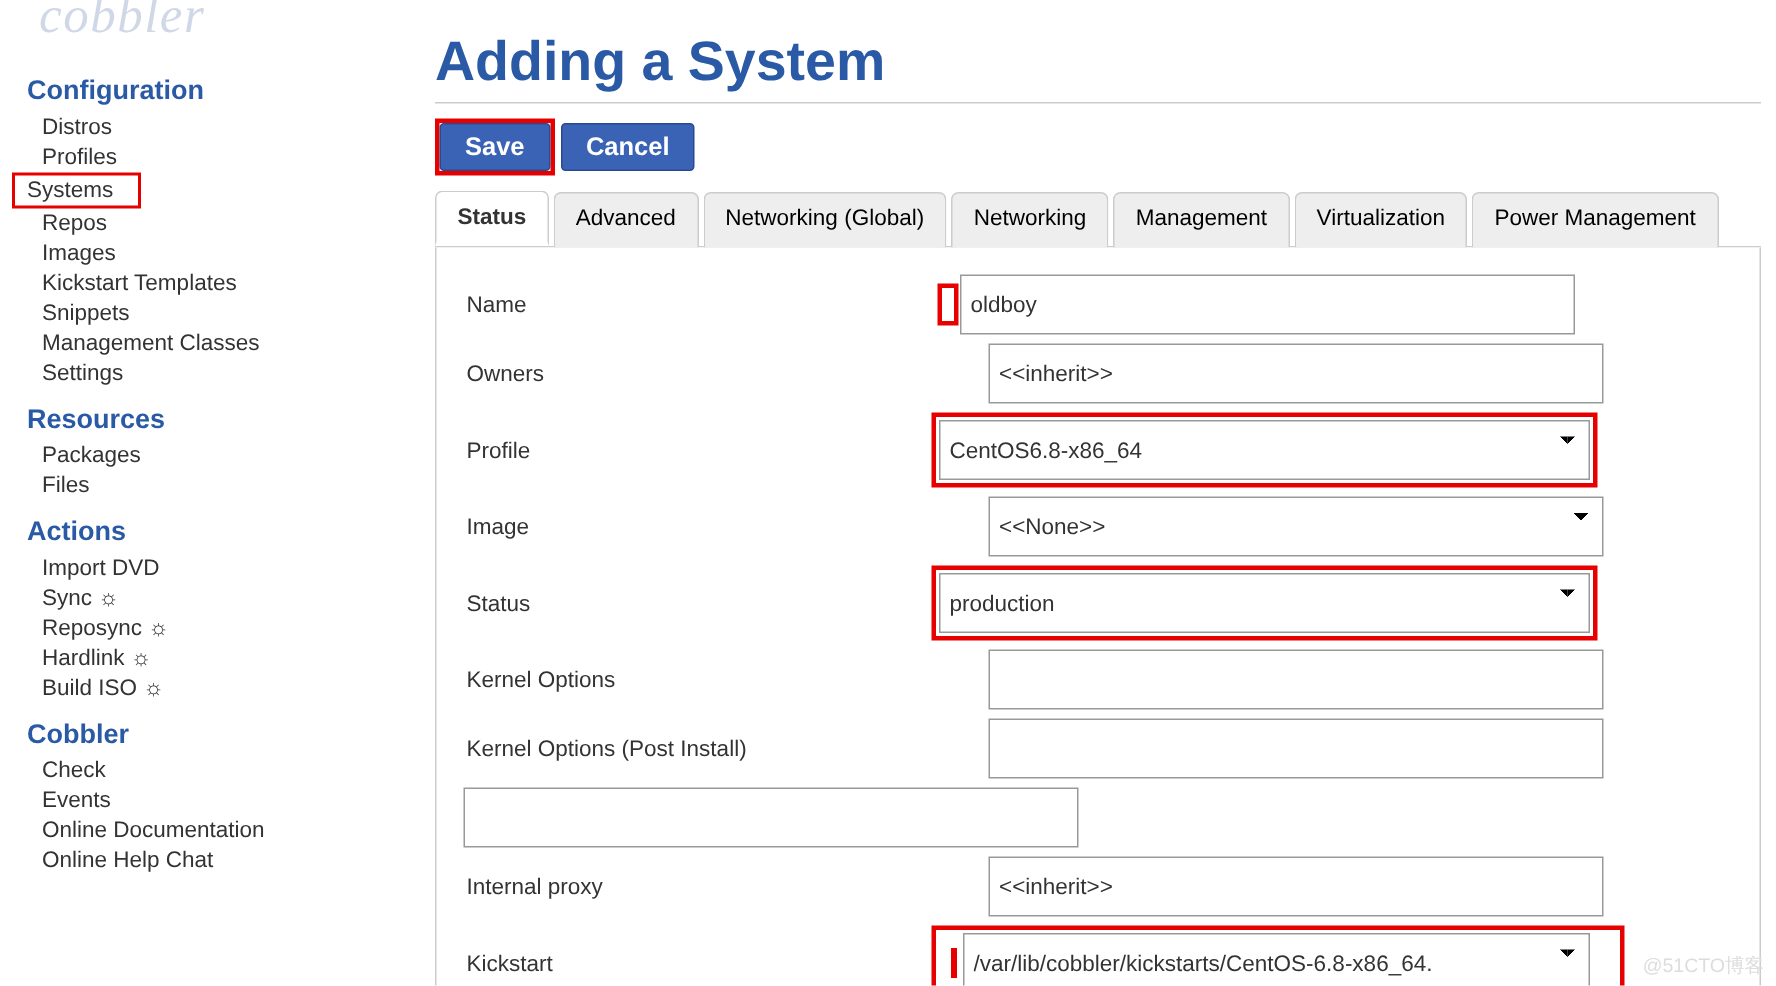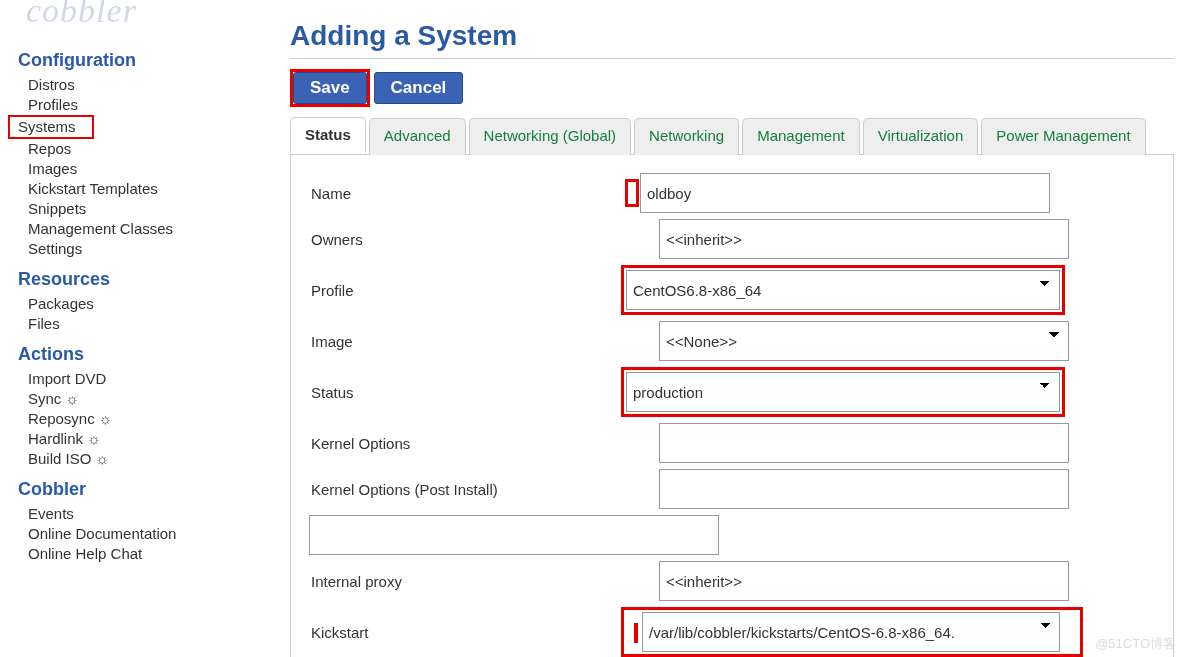--- a/index.html
+++ b/index.html
@@ -50,21 +50,21 @@
   .main {
     position: absolute;
     left: 290px;
     top: 20px;
     right: 0;
     padding-right: 10px;
   }
   .page-title {
     color: #2a5aa5;
     font-weight: bold;
-    font-size: 28px;
+    font-size: 37px;
     margin-bottom: 6px;
   }
   .title-rule {
     border: none;
     border-top: 1px solid #ccc;
     margin: 2px 0 10px 0;
   }
   .btn-row { margin-bottom: 10px; }
   .btn {
     display: inline-block;
@@ -87,21 +87,21 @@
     border-bottom: 1px solid #ccc;
     gap: 3px;
   }
   .tab {
     background: #eee;
     border: 1px solid #ccc;
     border-bottom: none;
     border-radius: 5px 5px 0 0;
     padding: 8px 14px;
     font-size: 15px;
-    color: #15803d;
+    color: #000000;
     cursor: pointer;
     position: relative;
     top: 1px;
   }
   .tab.active {
     background: #fff;
     color: #333;
     font-weight: bold;
     border-bottom: 3px solid #fff;
     top: 0px;
@@ -205,20 +205,21 @@
   <a class="side-link">Files</a>
 
   <div class="side-head">Actions</div>
   <a class="side-link">Import DVD</a>
   <a class="side-link">Sync ☼</a>
   <a class="side-link">Reposync ☼</a>
   <a class="side-link">Hardlink ☼</a>
   <a class="side-link">Build ISO ☼</a>
 
   <div class="side-head">Cobbler</div>
+  <a class="side-link">Check</a>
   <a class="side-link">Events</a>
   <a class="side-link">Online Documentation</a>
   <a class="side-link">Online Help Chat</a>
 </nav>
 
 <div class="main">
   <h1 class="page-title">Adding a System</h1>
   <hr class="title-rule">
 
   <div class="btn-row">

